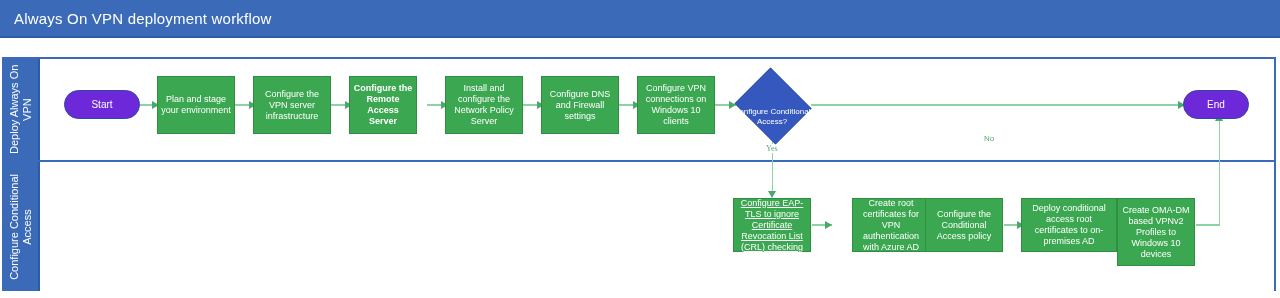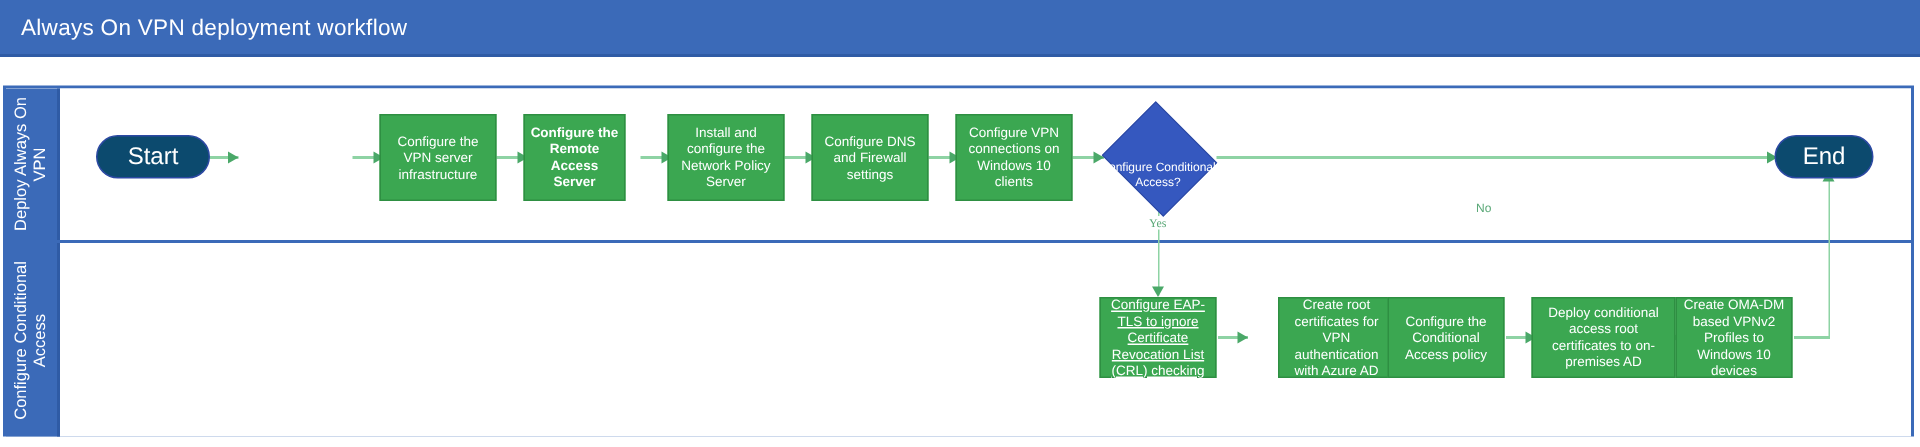--- a/index.html
+++ b/index.html
@@ -54,24 +54,24 @@
   
   .node{position:absolute;box-sizing:border-box;display:flex;align-items:center;justify-content:center;}
   .proc{
     background:#3ba751;
     border:1px solid #2e8f42;
     color:#ffffff;font-size:9px;line-height:11px;text-align:center;
     padding:2px 3px;
   }
   .proc span{display:block;}
   .term{
-    background:#0c4a6e;
+    background:#6d28d9;
     border:1px solid #2c49a3;
     border-radius:30px;
-    color:#ffffff;font-size:16px;text-align:center;
+    color:#ffffff;font-size:10px;text-align:center;
   }
   .decision{
     width:80px;height:70px;
   }
   .decision .dia{
     position:absolute;left:0;top:0;width:100%;height:100%;
     background:#3558bf;
     border:1px solid #2c49a3;
     transform:rotate(45deg) scale(.707);
   }
@@ -160,20 +160,23 @@
   <div class="arrow arr-r" style="left:1113px;top:220.5px;"></div>
 
   <div class="conn h" style="left:1196px;top:224px;width:24px;"></div>
   <div class="conn v" style="left:1218.5px;top:120px;height:105px;"></div>
   <div class="arrow arr-u" style="left:1215px;top:114px;"></div>
 
   <div class="node term" style="left:64px;top:90px;width:76px;height:29px;">
     <span>Start</span>
   </div>
 
+  <div class="node proc" style="left:157px;top:76px;width:78px;height:58px;">
+    <span>Plan and stage your environment</span>
+  </div>
 
   <div class="node proc" style="left:253px;top:76px;width:78px;height:58px;">
     <span>Configure the VPN server infrastructure</span>
   </div>
 
   <div class="node proc" style="left:349px;top:76px;width:68px;height:58px;font-weight:bold;">
     <span>Configure the Remote Access Server</span>
   </div>
 
   <div class="node proc" style="left:445px;top:76px;width:78px;height:58px;">
@@ -206,17 +209,17 @@
   </div>
 
   <div class="node proc" style="left:925px;top:198px;width:78px;height:54px;">
     <span>Configure the Conditional Access policy</span>
   </div>
 
   <div class="node proc" style="left:1021px;top:198px;width:96px;height:54px;">
     <span>Deploy conditional access root certificates to on-premises AD</span>
   </div>
 
-  <div class="node proc" style="left:1117px;top:198px;width:78px;height:54px;justify-content:center;">
+  <div class="node proc" style="left:1117px;top:198px;width:78px;height:68px;justify-content:center;">
     <span>Create OMA-DM based VPNv2 Profiles to Windows 10 devices</span>
   </div>
 
 </div>
 
 </body></html>

